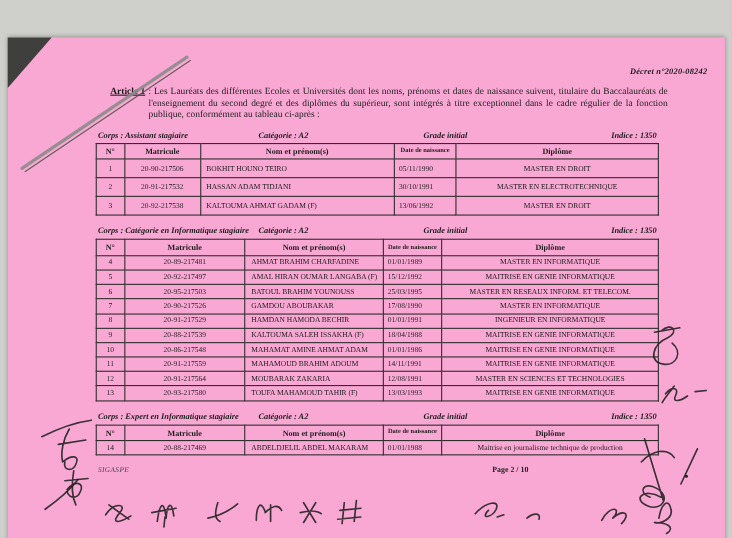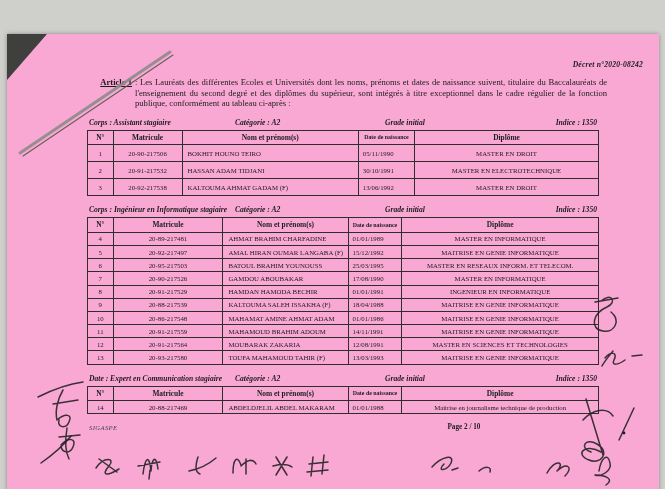--- a/index.html
+++ b/index.html
@@ -128,21 +128,21 @@
               <td class="c-name">KALTOUMA  AHMAT GADAM (F)</td>
               <td class="c-dob">13/06/1992</td>
               <td class="c-dip">MASTER EN DROIT</td>
             </tr>
           </tbody>
     </table>
   </div>
 
   <div class="section s1">
     <div class="section-head">
-      <span class="corps">Corps : Ingénieur en Informatique stagiaire</span>
+      <span class="corps">Corps : Catégorie en Informatique stagiaire</span>
       <span class="cat">Catégorie : A2</span>
       <span class="grade">Grade initial</span>
       <span class="indice">Indice : 1350</span>
     </div>
     <table>
       <colgroup>
             <col style="width: 5%;">
             <col style="width: 21.5%;">
             <col style="width: 24.5%;">
             <col style="width: 10.5%;">
@@ -227,21 +227,21 @@
               <td class="c-name">TOUFA MAHAMOUD TAHIR (F)</td>
               <td class="c-dob">13/03/1993</td>
               <td class="c-dip">MAITRISE EN GENIE INFORMATIQUE</td>
             </tr>
           </tbody>
     </table>
   </div>
 
   <div class="section s2">
     <div class="section-head">
-      <span class="corps">Date : Expert en Communication stagiaire</span>
+      <span class="corps">Corps : Expert en Informatique stagiaire</span>
       <span class="cat">Catégorie : A2</span>
       <span class="grade">Grade initial</span>
       <span class="indice">Indice : 1350</span>
     </div>
     <table>
       <colgroup>
             <col style="width: 5%;">
             <col style="width: 21.5%;">
             <col style="width: 24.5%;">
             <col style="width: 10.5%;">

